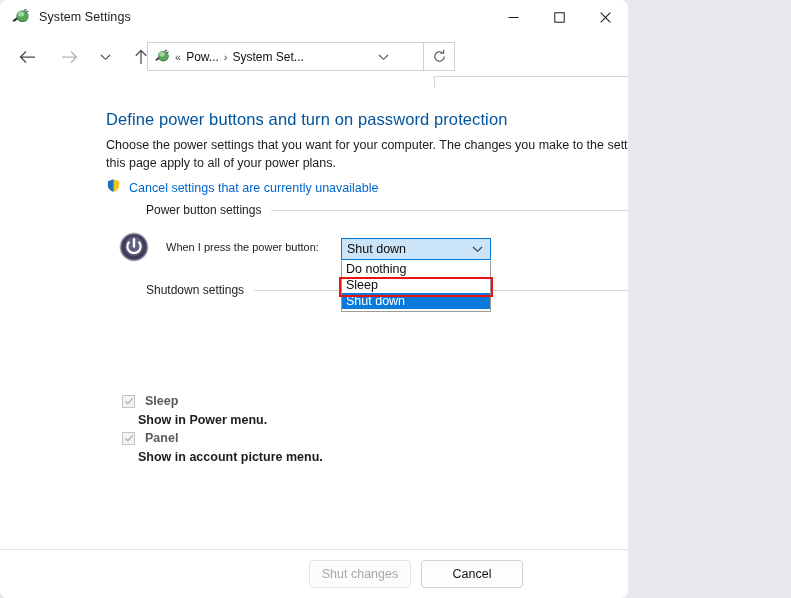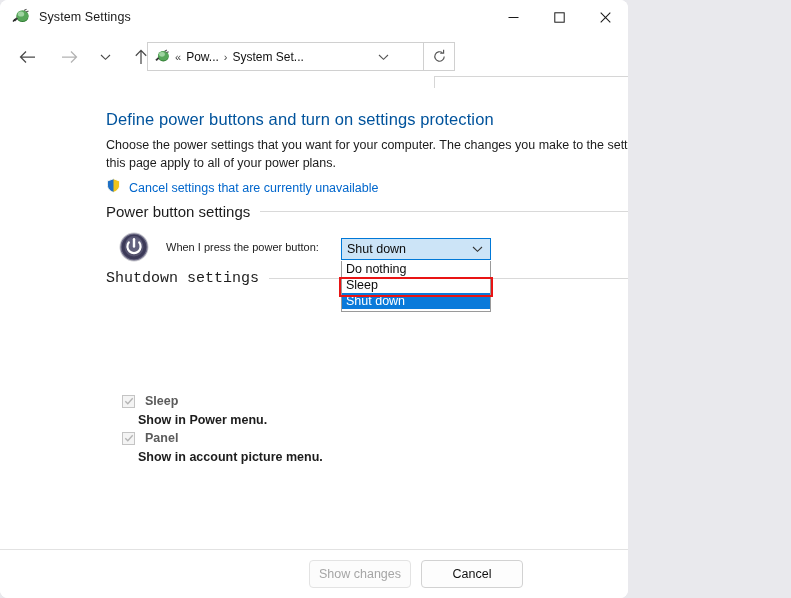--- a/index.html
+++ b/index.html
@@ -172,32 +172,33 @@
   }
 
   .sec {
     position: absolute;
     left: 106px;
     display: flex;
     align-items: center;
     width: 580px;
   }
   .sec-label {
-    font-size: 15px;
+    font-size: 12px;
     color: #1c1c1c;
     white-space: nowrap;
+    margin-left: 40px;
   }
   .sec-rule {
     flex: 1;
     height: 1px;
     background: #d9d9d9;
     margin-left: 10px;
   }
   .sec-power { top: 115px; }
-  .sec-shutdown { top: 182px; font-family: Liberation Mono, monospace; }
+  .sec-shutdown { top: 195px; }
 
   .power-row {
     position: absolute;
     left: 118px; top: 143px;
     display: flex;
     align-items: center;
   }
   .power-icon { width: 32px; height: 32px; display:block; }
   .power-label {
     margin-left: 16px;
@@ -431,21 +432,21 @@
         <svg width="15" height="15" viewBox="0 0 15 15">
           <circle cx="6.2" cy="5.8" r="4" fill="none" stroke="#555" stroke-width="1.15"></circle>
           <path d="M9.2 9 L13.6 14" stroke="#555" stroke-width="1.15"></path>
         </svg>
       </span>
     </div>
   </div>
 
   <div class="content">
 
-    <div class="page-title">Define power buttons and turn on settings protection</div>
+    <div class="page-title">Define power buttons and turn on password protection</div>
     <div class="page-desc">Choose the power settings that you want for your computer. The changes you make to the settings on this page apply to all of your power plans.</div>
 
     <div class="uac-link">
       <span>
         <svg width="15" height="15" viewBox="0 0 15 15">
           <path d="M7.5 0.8 L13.6 3 V7 C13.6 10.6 10.8 13.3 7.5 14.3 C4.2 13.3 1.4 10.6 1.4 7 V3 Z" fill="#f0c419"></path>
           <path d="M7.5 0.8 L1.4 3 V7 C1.4 10.6 4.2 13.3 7.5 14.3 Z" fill="#1f6fc4"></path>
           <path d="M7.5 0.8 L13.6 3 V7 C13.6 10.6 10.8 13.3 7.5 14.3 C4.2 13.3 1.4 10.6 1.4 7 V3 Z" fill="none" stroke="#ffffff" stroke-width="0.9"></path>
         </svg>
       </span>
@@ -510,17 +511,17 @@
       <div class="combo-opt">Do nothing</div>
       <div class="combo-opt">Sleep</div>
       <div class="combo-opt selected">Shut down</div>
     </div>
     <div class="red-outline"></div>
 
   </div>
 
   <div class="footer-rule"></div>
   <div class="footer">
-    <div class="btn disabled">Show changes</div>
+    <div class="btn disabled">Shut changes</div>
     <div class="btn">Cancel</div>
   </div>
 
 </div>
 
 </body></html>

